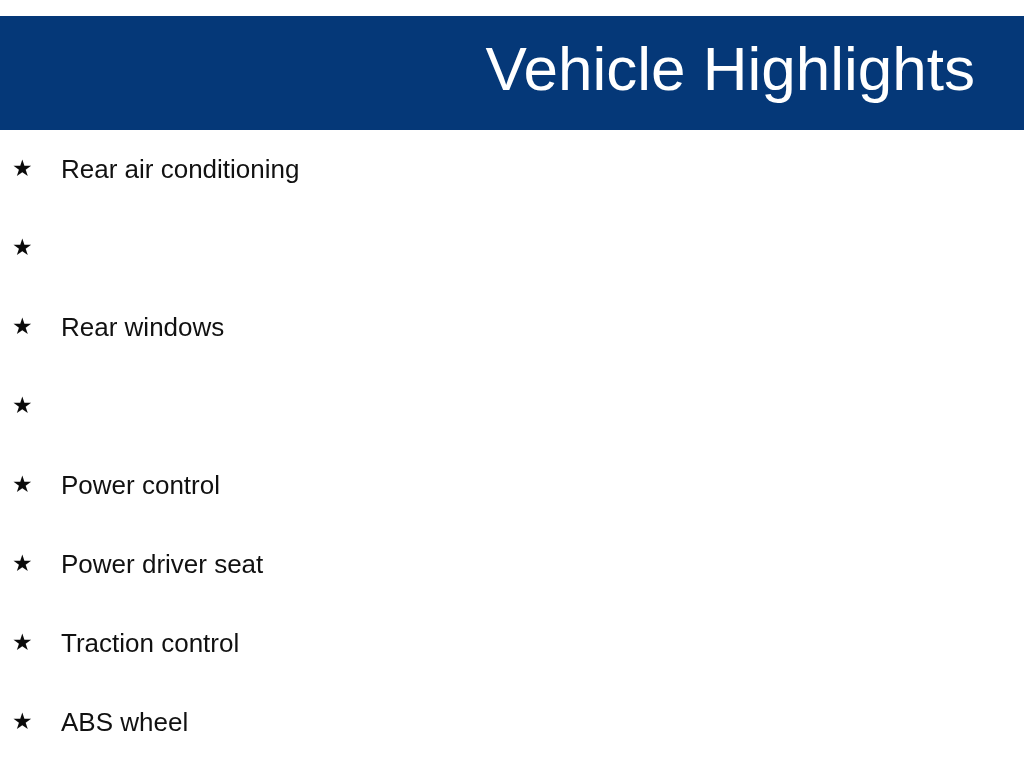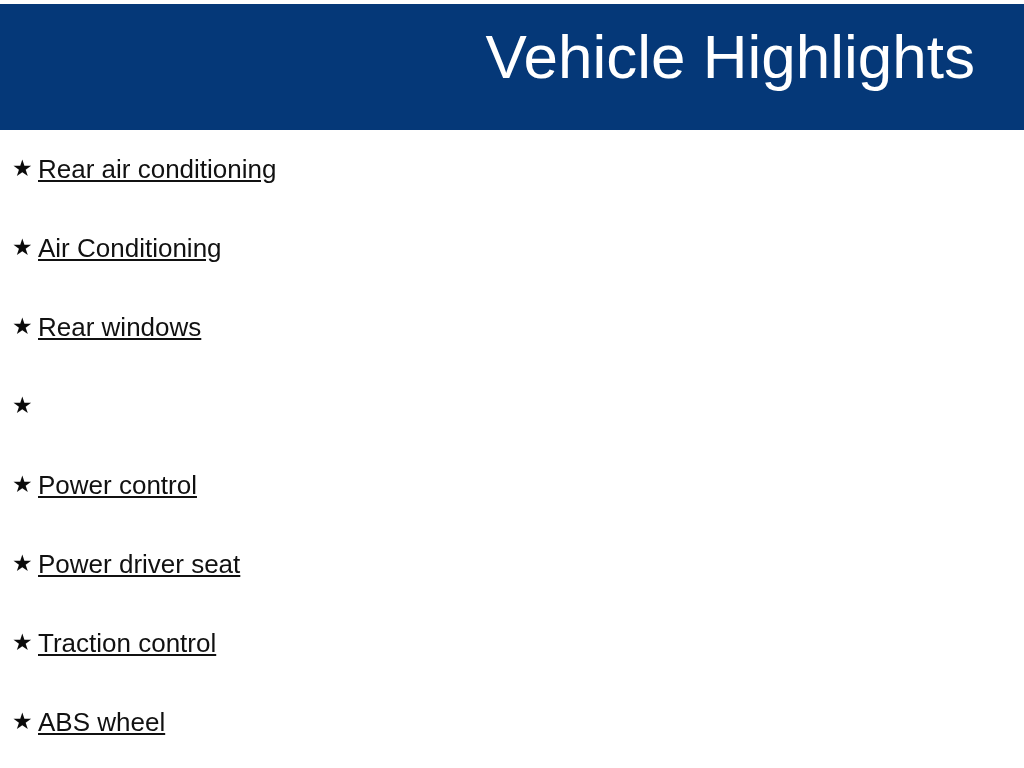--- a/index.html
+++ b/index.html
@@ -20,21 +20,21 @@
     width: 1024px;
     height: 768px;
     background: #ffffff;
     overflow: hidden;
   }
 
   
   .slide-header {
     position: absolute;
     left: 0;
-    top: 4px;
+    top: 16px;
     width: 1024px;
     height: 130px;
     background: #053878;
     box-sizing: border-box;
   }
 
   .slide-title {
     position: absolute;
     right: 49px;
     top: 22px;
@@ -86,28 +86,27 @@
     color: #0a0a0a;
     font-family: "DejaVu Sans", sans-serif;
     font-size: 23px;
     line-height: 1;
     text-align: left;
     transform: translateY(-1px);
   }
 
   .highlight-label {
     flex: 0 1 auto;
-    margin-left: 4px;
+    margin-left: 27px;
     color: #111111;
     font-family: "Liberation Sans", sans-serif;
     font-size: 26px;
     font-weight: normal;
     line-height: 1.15;
     white-space: nowrap;
-    text-decoration: underline;
   }
 </style>
 </head>
 <body>
 
 <div class="slide">
 
   <div class="slide-header">
     <h1 class="slide-title">Vehicle Highlights</h1>
   </div>
@@ -115,21 +114,20 @@
   <div class="slide-body">
     <ul class="highlight-list">
 
       <li class="highlight-item">
         <span class="bullet-star">★</span>
         <span class="highlight-label">Rear air conditioning</span>
       </li>
 
       <li class="highlight-item">
         <span class="bullet-star">★</span>
-        <span class="highlight-label">Air Conditioning</span>
       </li>
 
       <li class="highlight-item">
         <span class="bullet-star">★</span>
         <span class="highlight-label">Rear windows</span>
       </li>
 
       <li class="highlight-item">
         <span class="bullet-star">★</span>
       </li>

